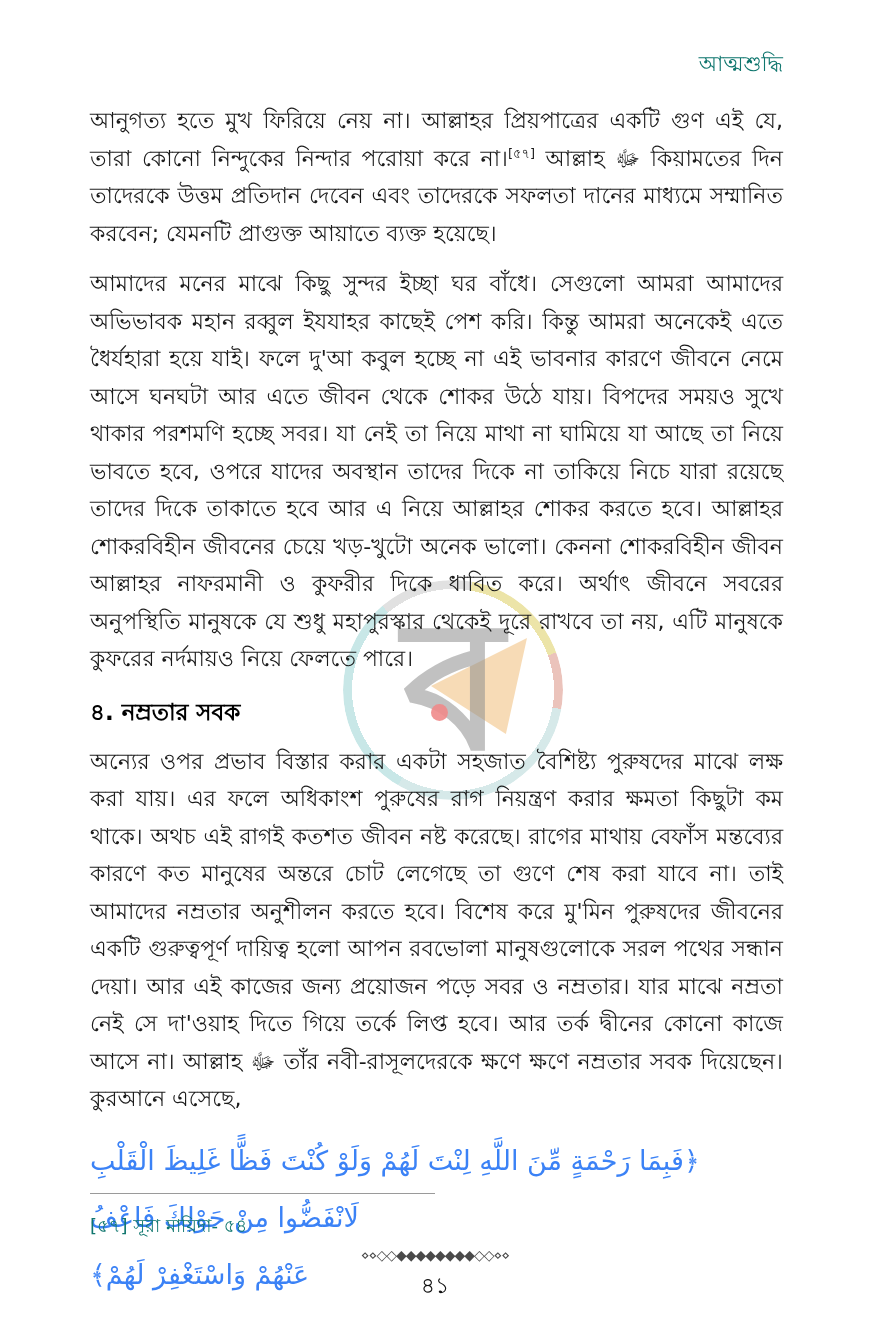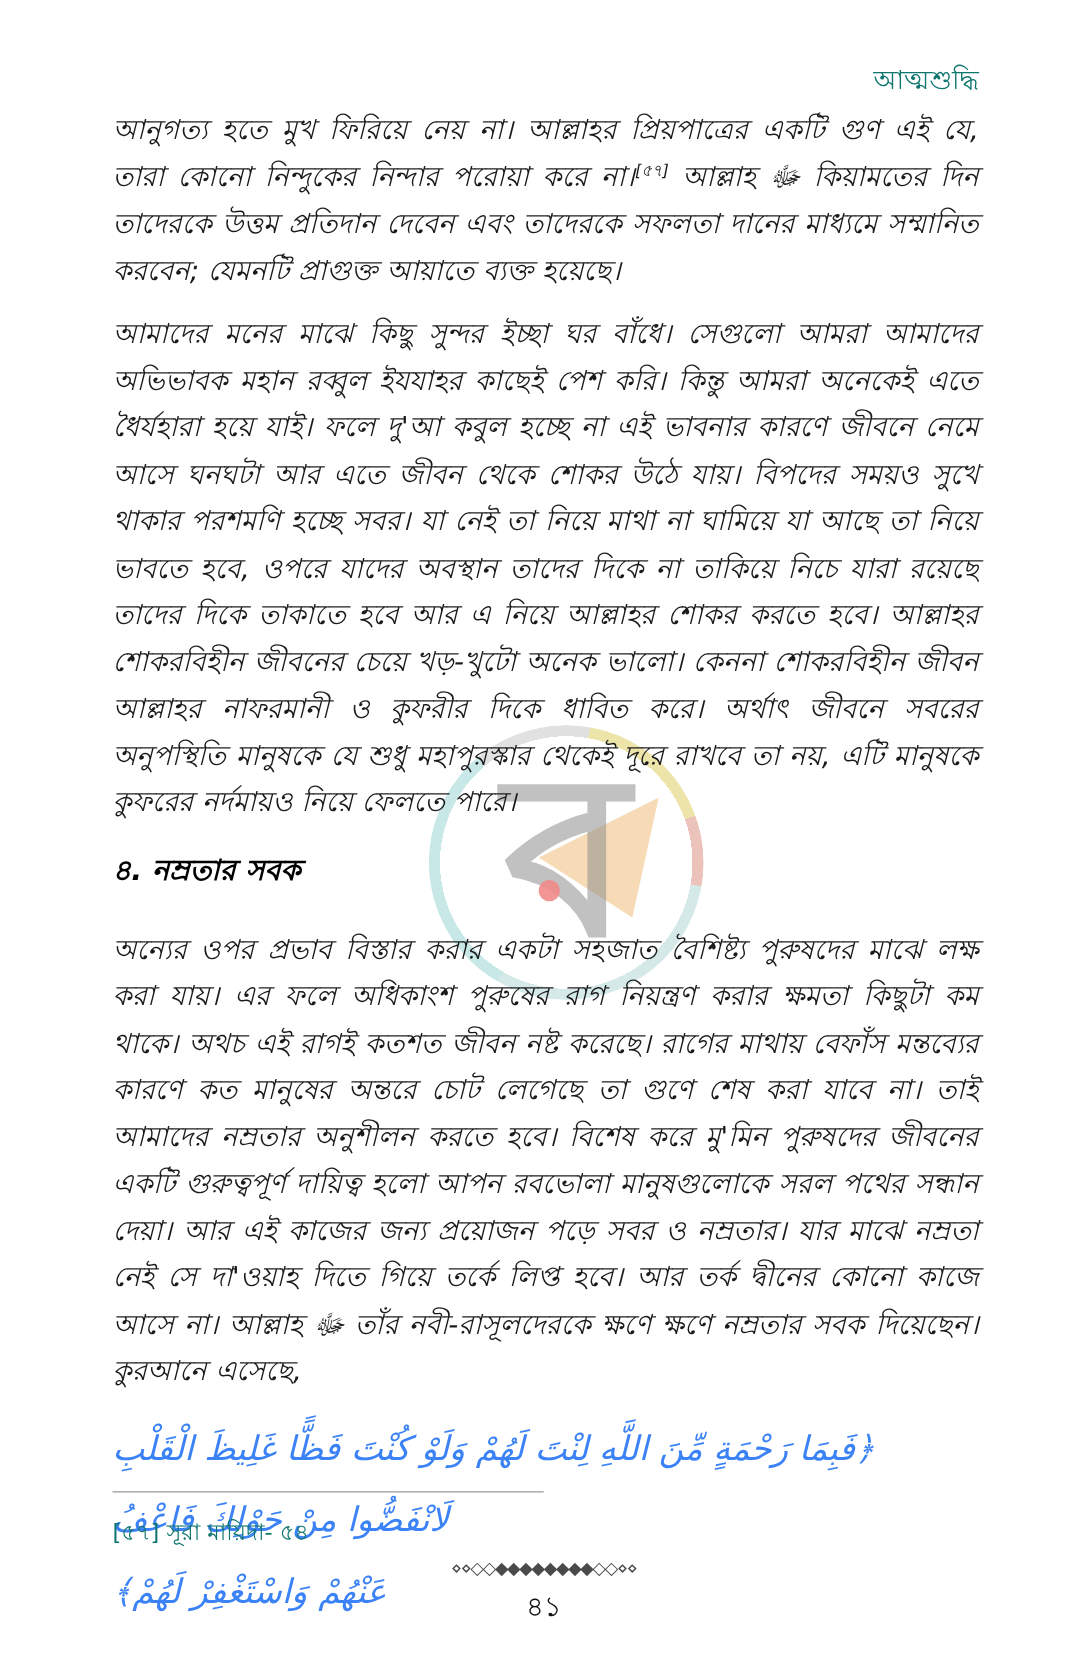--- a/index.html
+++ b/index.html
@@ -14,39 +14,38 @@
   }
   .header{
     position:absolute;
     top:48px;left:90px;right:87px;
     text-align:right;
     font-size:21px;
     color:#0f766e;
   }
   .content{
     position:absolute;
-    top:86px;left:90px;right:87px;
+    top:102px;left:90px;right:87px;
     z-index:2;
-    font-style:italic;
   }
   .para{
     font-size:22px;
     line-height:37.5px;
     text-align:justify;
     margin:0 0 13px 0;
   }
   .fn-ref{
     font-size:13px;
     vertical-align:super;
     line-height:0;
   }
   .section-heading{
     font-size:23px;
     font-weight:bold;
-    margin:16px 0 25px 0;
+    margin:16px 0 10px 0;
     color:#000;
   }
   .quran{
     direction:rtl;
     text-align:left;
     font-size:27px;
     line-height:57px;
     margin-top:14px;
     color:#3b82f6;
   }

